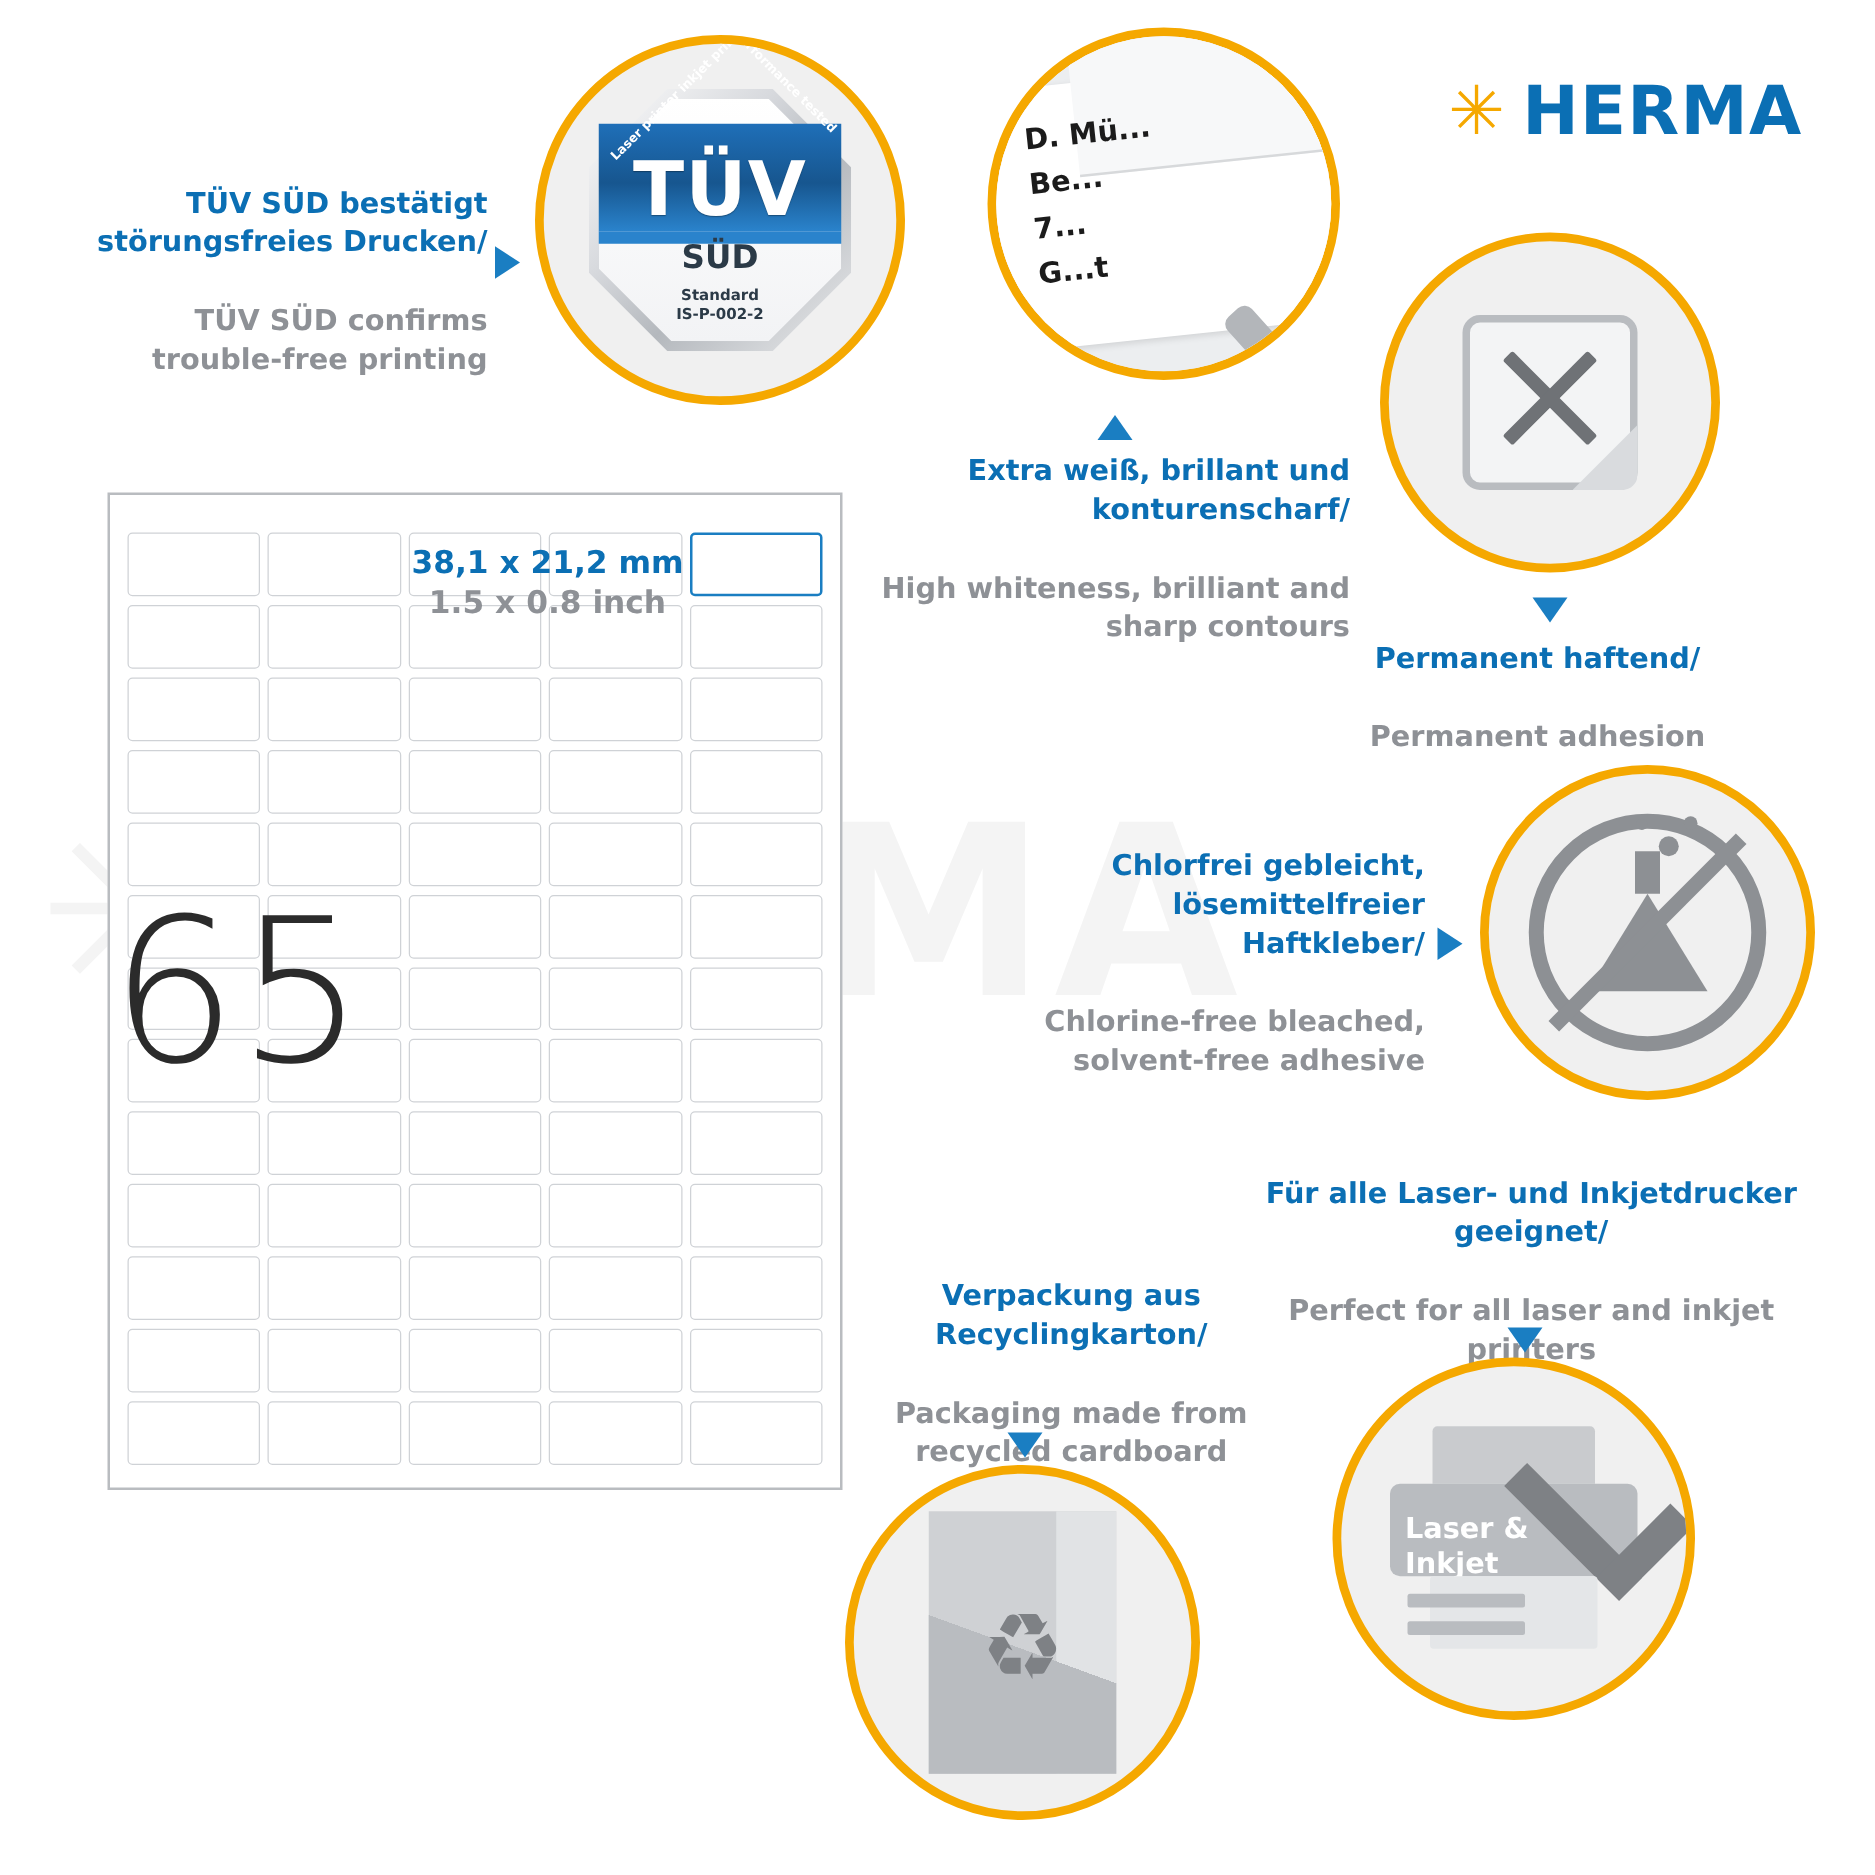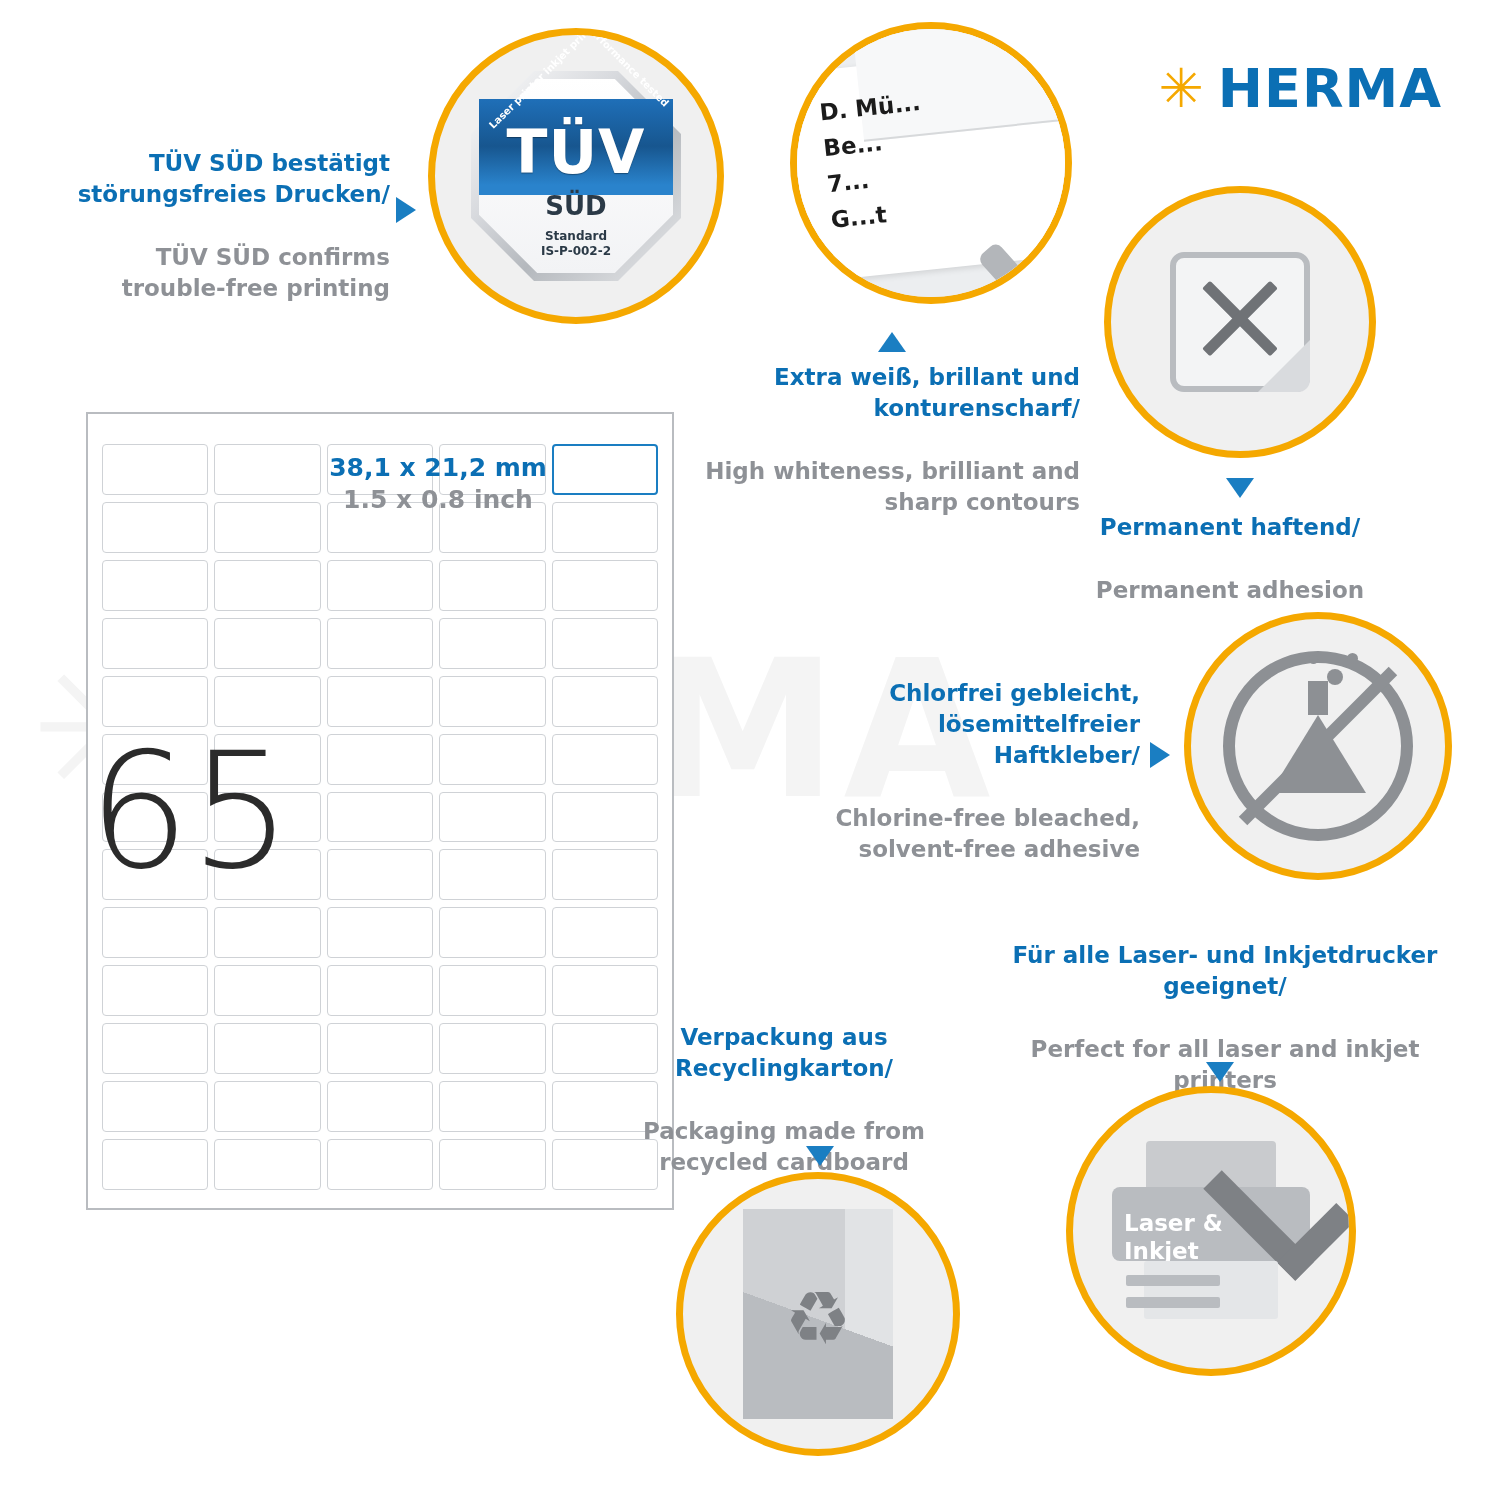--- a/index.html
+++ b/index.html
@@ -52,21 +52,21 @@
     line-height: 54px;
     font-weight: bold;
     color: #0b6fb4;
     letter-spacing: 1px;
   }
 
   
   .sheet {
     position: absolute;
     left: 86px;
-    top: 412px;
+    top: 394px;
     width: 588px;
     height: 798px;
     border: 2px solid #b9bcc0;
     background: #fff;
     box-sizing: border-box;
     padding-left: 19px;
   }
   .sheet-grid {
     position: absolute;
     left: 14px;
@@ -623,21 +623,21 @@
         <div>Laser &amp;</div>
         <div>Inkjet</div>
       </div>
       <div class="check"></div>
       <div class="pr-out"></div>
       <div class="pr-line" style="top:134px;"></div>
       <div class="pr-line" style="top:156px;"></div>
     </div>
   </div>
 
-  <div class="feature-text t-center" style="left:624px; top:1022px; width:320px;text-align:center;">
+  <div class="feature-text t-center" style="left:697px; top:1022px; width:320px;text-align:center;">
     <div class="de">Verpackung aus Recyclingkarton/</div>
     <div class="en">Packaging made from recycled cardboard</div>
   </div>
   <div class="tri tri-down" style="left:806px; top:1146px;"></div>
   <div class="circle" style="left:676px; top:1172px; width:284px; height:284px;">
     <div class="rec-box">
       <div class="rec-box-light"></div>
       <div class="rec-diag"></div>
       <div class="rec-symbol">♻</div>
     </div>

